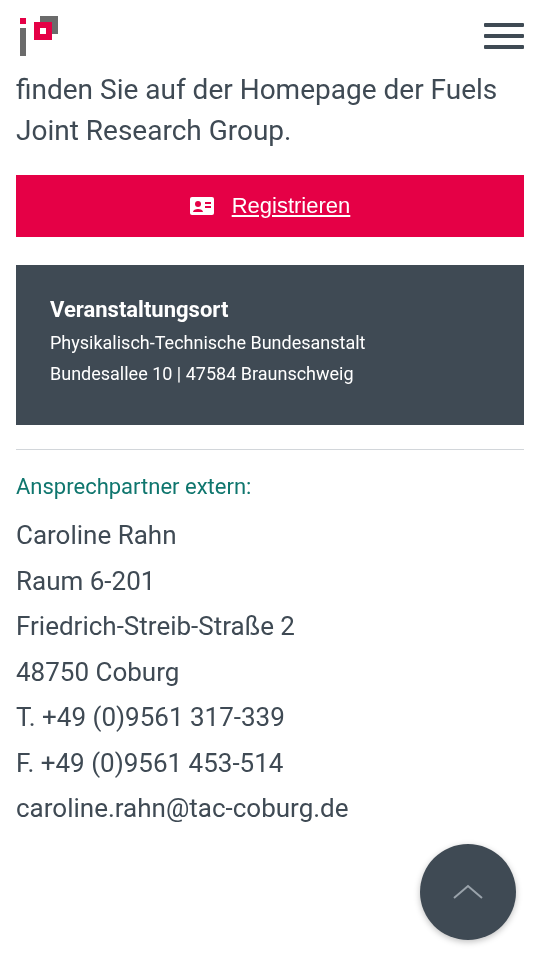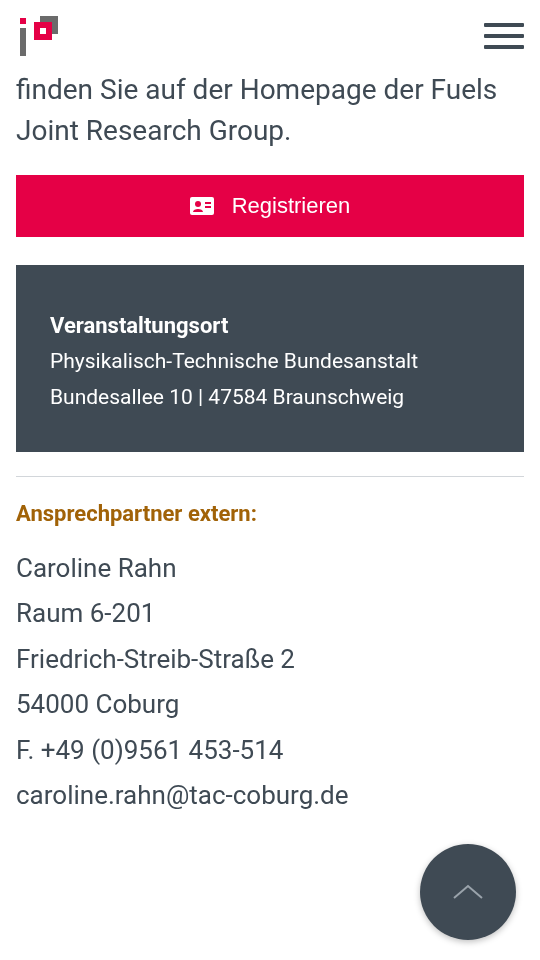--- a/index.html
+++ b/index.html
@@ -55,51 +55,52 @@
     color: #fff;
     border: none;
     padding: 18px 26px;
     font-size: 22px;
     display: flex;
     align-items: center;
     justify-content: center;
     gap: 18px;
     cursor: pointer;
     margin-bottom: 28px;
+    text-decoration: underline;
   }
   .btn-register .ic {
     width: 24px;
     height: 22px;
   }
   .venue-box {
     background: #3f4a54;
     color: #fff;
-    padding: 48px 34px 36px 34px;
+    padding: 32px 34px 36px 34px;
     margin-bottom: 24px;
   }
   .venue-box .venue-title {
     font-weight: 700;
     font-size: 22px;
     margin-bottom: 6px;
   }
   .venue-box .venue-line {
-    font-size: 21px;
+    font-size: 18px;
     line-height: 1.7;
     font-weight: 400;
   }
   hr.sep {
     border: none;
     border-top: 1px solid #d2d6da;
     margin: 0 0 24px 0;
   }
   .contact-heading {
     font-size: 22px;
-    font-weight: 700;
-    color: #a16207;
-    margin-bottom: 20px;
+    font-weight: 400;
+    color: #0f766e;
+    margin-bottom: 14px;
   }
   .contact-line {
     font-size: 26px;
     line-height: 1.75;
     color: #3f4a54;
   }
   .contact-email {
     font-size: 26px;
     line-height: 1.75;
     color: #3f4a54;
@@ -161,21 +162,22 @@
     <div class="venue-line">Physikalisch-Technische Bundesanstalt</div>
     <div class="venue-line">Bundesallee 10 | 47584 Braunschweig</div>
   </div>
 
   <hr class="sep">
 
   <div class="contact-heading">Ansprechpartner extern:</div>
   <div class="contact-line">Caroline Rahn</div>
   <div class="contact-line">Raum 6-201</div>
   <div class="contact-line">Friedrich-Streib-Straße 2</div>
-  <div class="contact-line">54000 Coburg</div>
+  <div class="contact-line">48750 Coburg</div>
+  <div class="contact-line">T. +49 (0)9561 317-339</div>
   <div class="contact-line">F. +49 (0)9561 453-514</div>
   <div class="contact-email">caroline.rahn@tac-coburg.de</div>
 </div>
 
 <div class="scroll-top">
   <span>
     <svg viewBox="0 0 40 24" width="40" height="24">
       <polyline points="6,18 20,6 34,18" fill="none" stroke="#9aa3ab" stroke-width="2"></polyline>
     </svg>
   </span>

